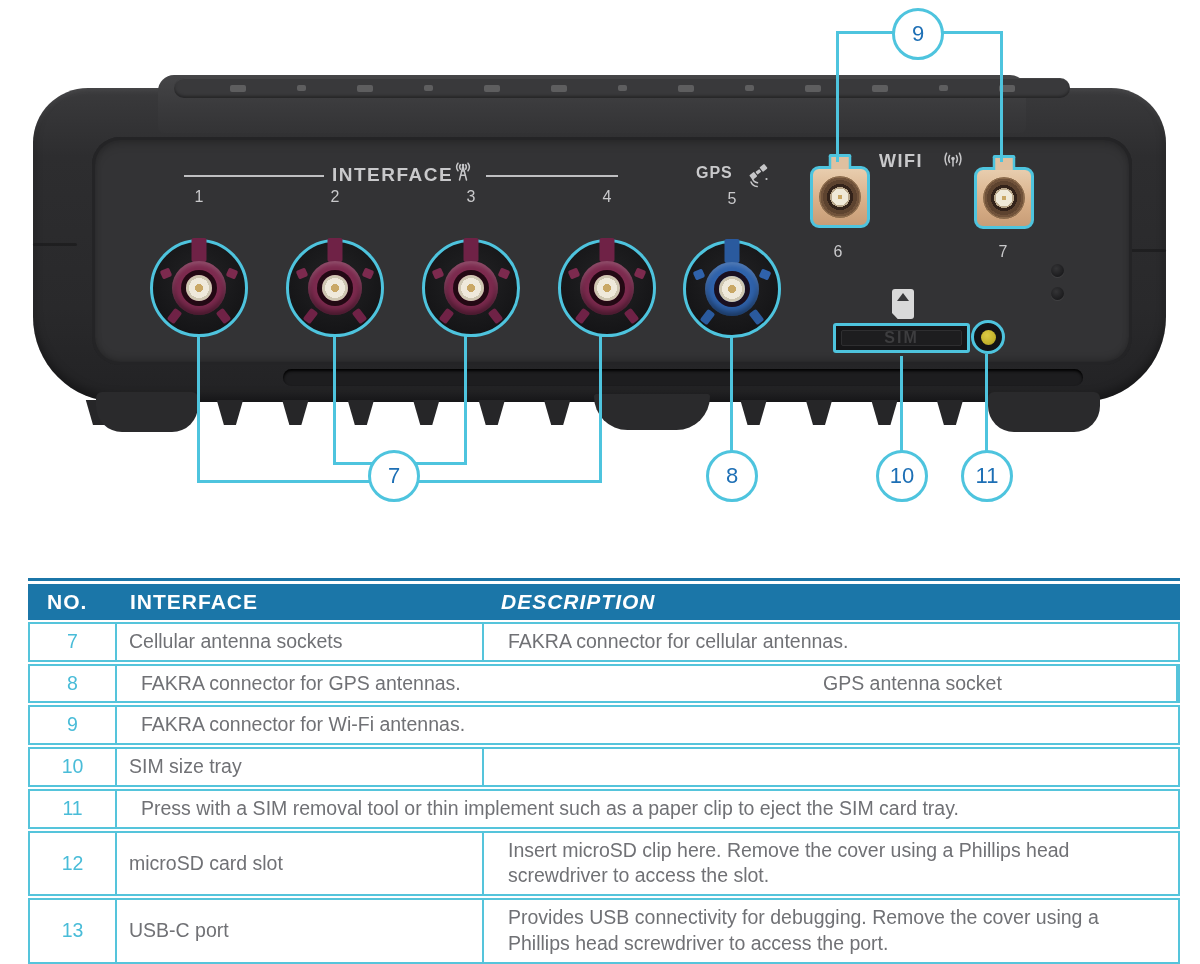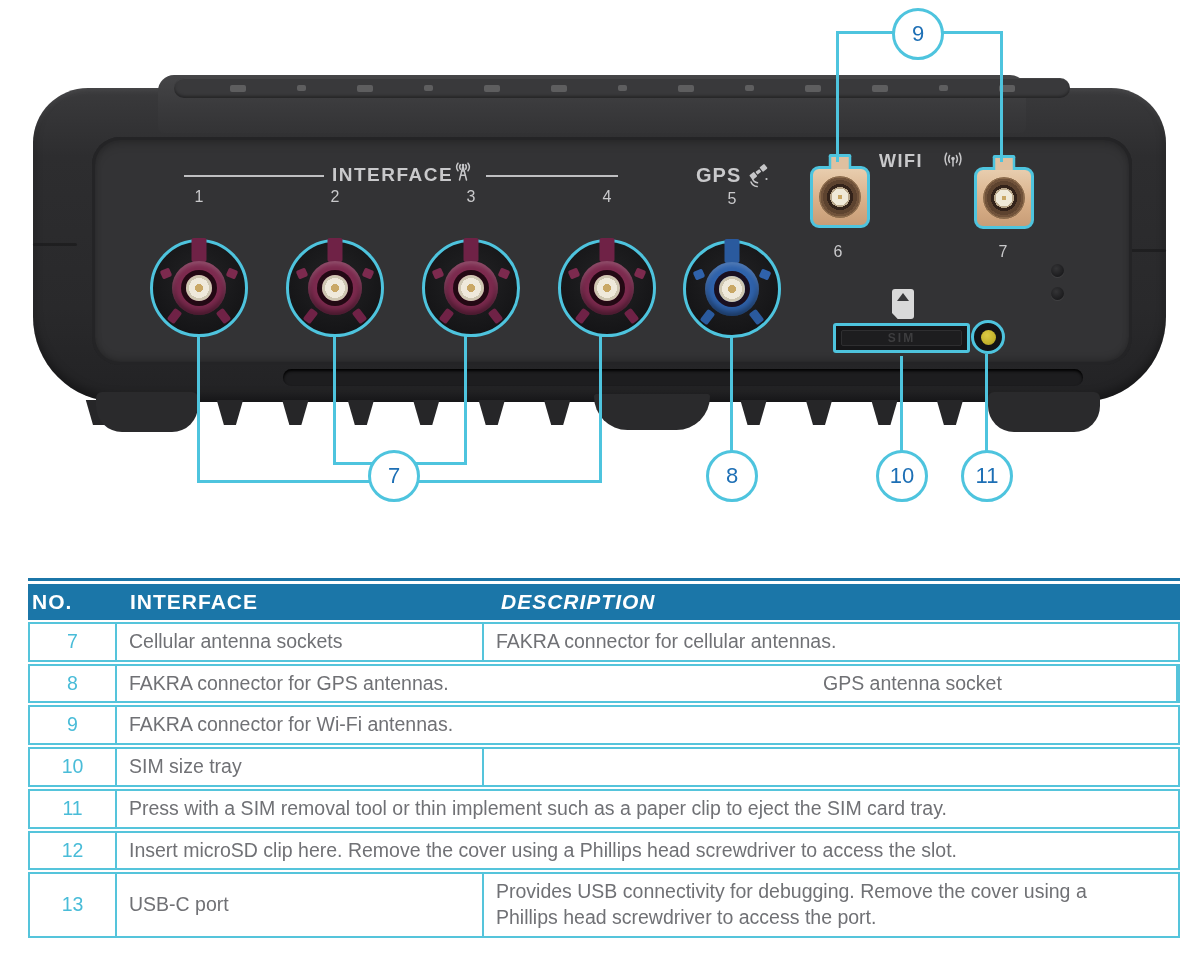--- a/index.html
+++ b/index.html
@@ -49,21 +49,21 @@
     clip-path:polygon(6% 0,94% 0,70% 100%,30% 100%);}
   .foot{position:absolute;background:#2a2a2c;z-index:2;}
   .foot.f1{left:96px;top:392px;width:102px;height:40px;border-radius:6px 6px 26px 26px;}
   .foot.f2{left:988px;top:392px;width:112px;height:40px;border-radius:6px 6px 26px 26px;}
   .foot.f3{left:594px;top:394px;width:116px;height:36px;border-radius:4px 4px 52px 52px;}
 
   
   .dev-label{position:absolute;color:var(--device-text);z-index:4;}
   .hline{position:absolute;height:2px;background:#bfbfc1;z-index:4;}
   .lbl-cellular{left:332px;top:164px;font-size:19px;font-weight:600;letter-spacing:1.5px;}
-  .lbl-gps{left:696px;top:164px;font-size:20px;font-weight:600;letter-spacing:1px;}
+  .lbl-gps{left:696px;top:164px;font-size:16px;font-weight:600;letter-spacing:1px;}
   .lbl-wifi{left:879px;top:151px;font-size:18px;font-weight:600;letter-spacing:1.5px;}
   .port-num{position:absolute;width:26px;text-align:center;font-size:16px;color:var(--device-text);z-index:4;}
   .dev-icon{position:absolute;z-index:4;}
 
   
   .fakra{position:absolute;width:92px;height:92px;border:3px solid var(--cyan);border-radius:50%;
     background:radial-gradient(circle at 50% 42%, #232325 0%, #18181a 58%, #101012 100%);z-index:4;}
   .fakra .tab{position:absolute;left:50%;top:-4px;transform:translateX(-50%);width:15px;height:24px;
     background:var(--maroon-dk);border-radius:2px;}
   .fakra .nub{position:absolute;width:10px;height:9px;background:var(--maroon);border-radius:2px;top:27px;}
@@ -95,48 +95,48 @@
 
   
   .sim-icon{position:absolute;left:892px;top:289px;width:22px;height:30px;background:#d9d9d9;
     border-radius:3px;clip-path:polygon(0 0,100% 0,100% 100%,26% 100%,0 80%);z-index:4;}
   .sim-icon .arrow{position:absolute;left:50%;top:4px;transform:translateX(-50%);width:0;height:0;
     border-left:6px solid transparent;border-right:6px solid transparent;border-bottom:8px solid #39393b;}
   .sim-tray{position:absolute;left:833px;top:323px;width:131px;height:24px;border:3px solid var(--cyan);
     background:#161618;border-radius:3px;z-index:4;display:flex;align-items:center;justify-content:center;}
   .sim-tray .slot{position:absolute;left:5px;top:4px;right:5px;bottom:4px;background:#1d1d1f;
     border:1px solid #2e2e30;border-radius:2px;}
-  .sim-tray .sim-word{position:relative;font-size:12px;font-weight:700;letter-spacing:2px;color:#3d3d3f;}
+  .sim-tray .sim-word{position:relative;font-size:16px;font-weight:700;letter-spacing:2px;color:#3d3d3f;}
   .eject{position:absolute;left:971px;top:320px;width:28px;height:28px;border:3px solid var(--cyan);
     border-radius:50%;background:#131315;z-index:4;display:flex;align-items:center;justify-content:center;}
   .eject .dot{width:15px;height:15px;border-radius:50%;
     background:radial-gradient(circle at 40% 35%,#ddcb45,#c4b32c 60%,#9d8f1d);}
   .screw{position:absolute;width:13px;height:13px;border-radius:50%;z-index:4;
     background:radial-gradient(circle at 40% 35%,#343436,#1c1c1e 70%);box-shadow:0 1px 1px rgba(255,255,255,.08);}
 
   
   .cline{position:absolute;background:var(--cyan);z-index:5;}
   .callout{position:absolute;width:46px;height:46px;border:3px solid var(--cyan);border-radius:50%;
     background:#fff;z-index:6;display:flex;align-items:center;justify-content:center;
     color:var(--callout-blue);font-size:22px;}
 
   
   .table-wrap{position:absolute;left:28px;top:578px;width:1152px;z-index:2;}
   .t-topline{height:3px;background:var(--hdr-blue);}
   .t-header{display:flex;align-items:center;background:var(--hdr-blue);color:#fff;height:36px;
     margin-top:3px;font-size:21px;font-weight:600;letter-spacing:1px;}
-  .th-no{width:89px;padding-left:4px;box-sizing:border-box;}
+  .th-no{width:89px;padding-left:19px;box-sizing:border-box;}
   .th-if{width:371px;padding-left:13px;box-sizing:border-box;}
   .th-desc{flex:1;padding-left:13px;box-sizing:border-box;font-style:italic;}
   .t-row{display:flex;align-items:stretch;border:2px solid var(--row-border);background:#fff;
     margin-top:2px;min-height:33px;box-sizing:border-box;}
   .td{box-sizing:border-box;display:flex;align-items:center;font-size:19.5px;color:var(--txt-gray);line-height:1.32;}
   .td-no{width:87px;justify-content:center;color:var(--num-cyan);border-right:2px solid var(--row-border);}
   .td-if{width:367px;padding:5px 12px;border-right:2px solid var(--row-border);}
-  .td-desc{flex:1;padding:5px 40px 5px 12px;}
+  .td-desc{flex:1;padding:5px 40px 5px 24px;}
 </style>
 </head>
 <body>
 
 <div class="stage">
 
   <div>
 
     <div class="device-top">
       <div class="top-recess">
@@ -340,20 +340,21 @@
     <div class="t-row">
       <div class="td td-no">10</div>
       <div class="td td-if">SIM size tray</div>
     </div>
     <div class="t-row">
       <div class="td td-no">11</div>
       <div class="td td-desc">Press with a SIM removal tool or thin implement such as a paper clip to eject the SIM card tray.</div>
     </div>
     <div class="t-row">
       <div class="td td-no">12</div>
+      <div class="td td-if">microSD card slot</div>
       <div class="td td-desc">Insert microSD clip here. Remove the cover using a Phillips head screwdriver to access the slot.</div>
     </div>
     <div class="t-row">
       <div class="td td-no">13</div>
       <div class="td td-if">USB-C port</div>
       <div class="td td-desc">Provides USB connectivity for debugging. Remove the cover using a Phillips head screwdriver to access the port.</div>
     </div>
   </div>
 
 </div>

